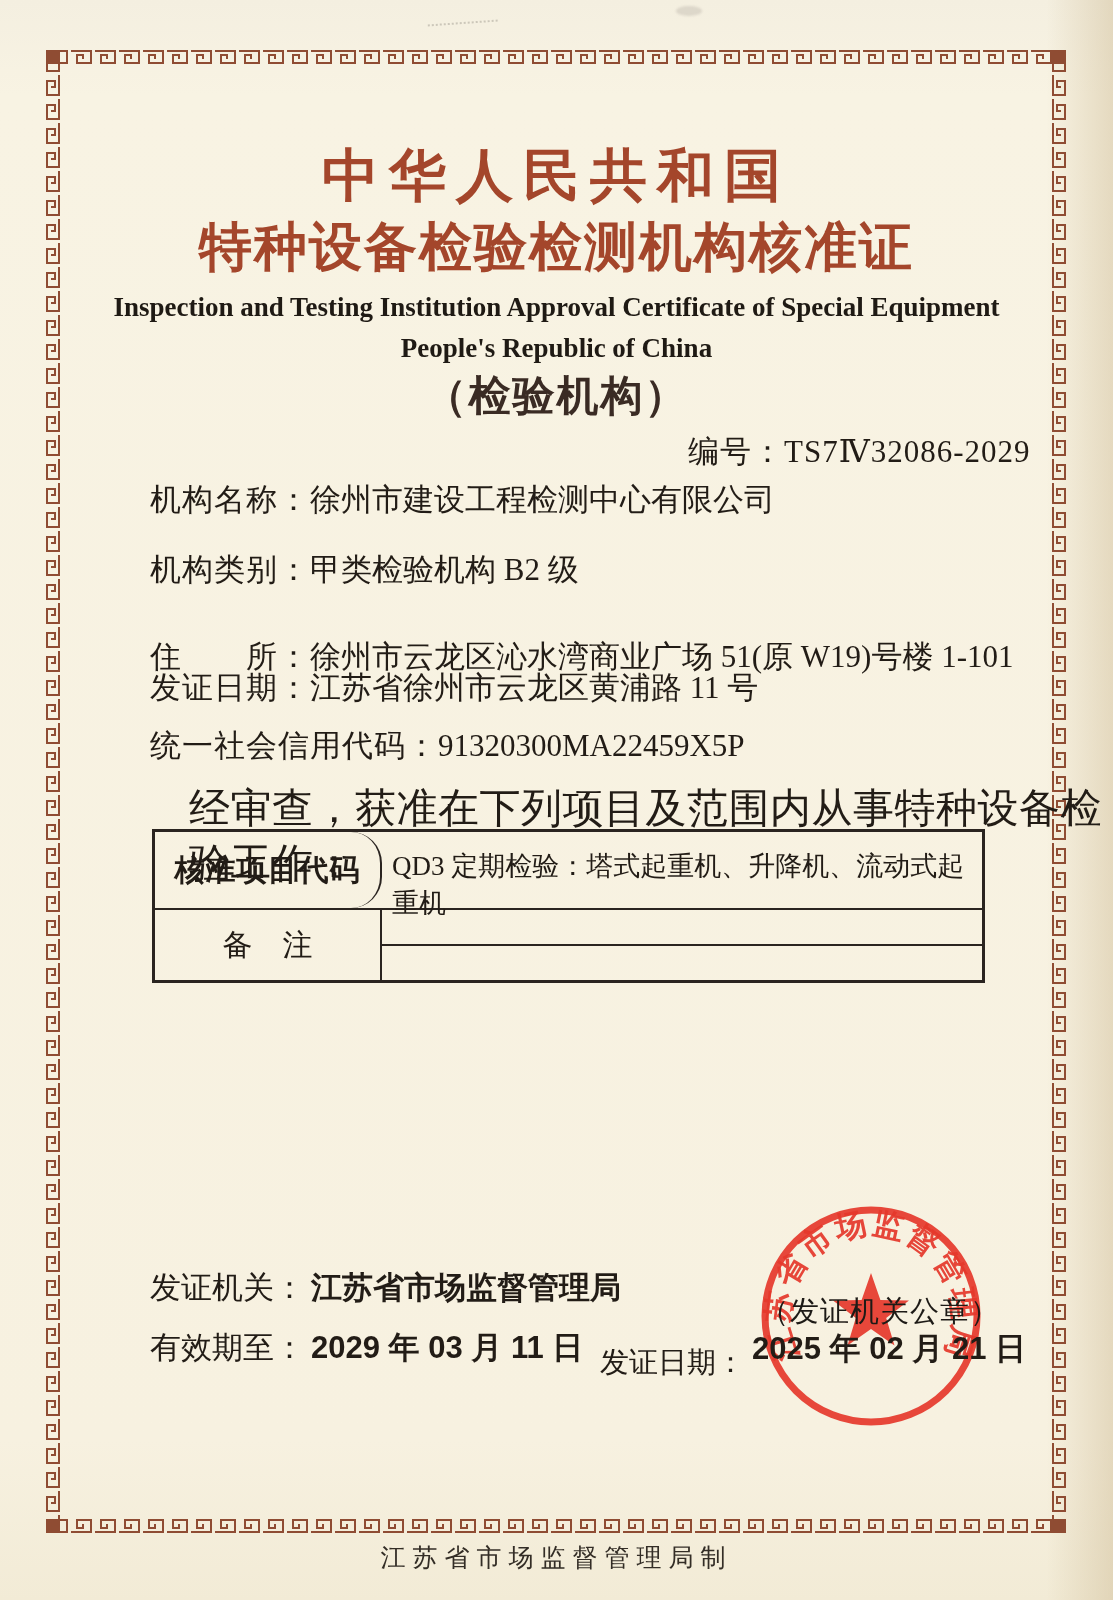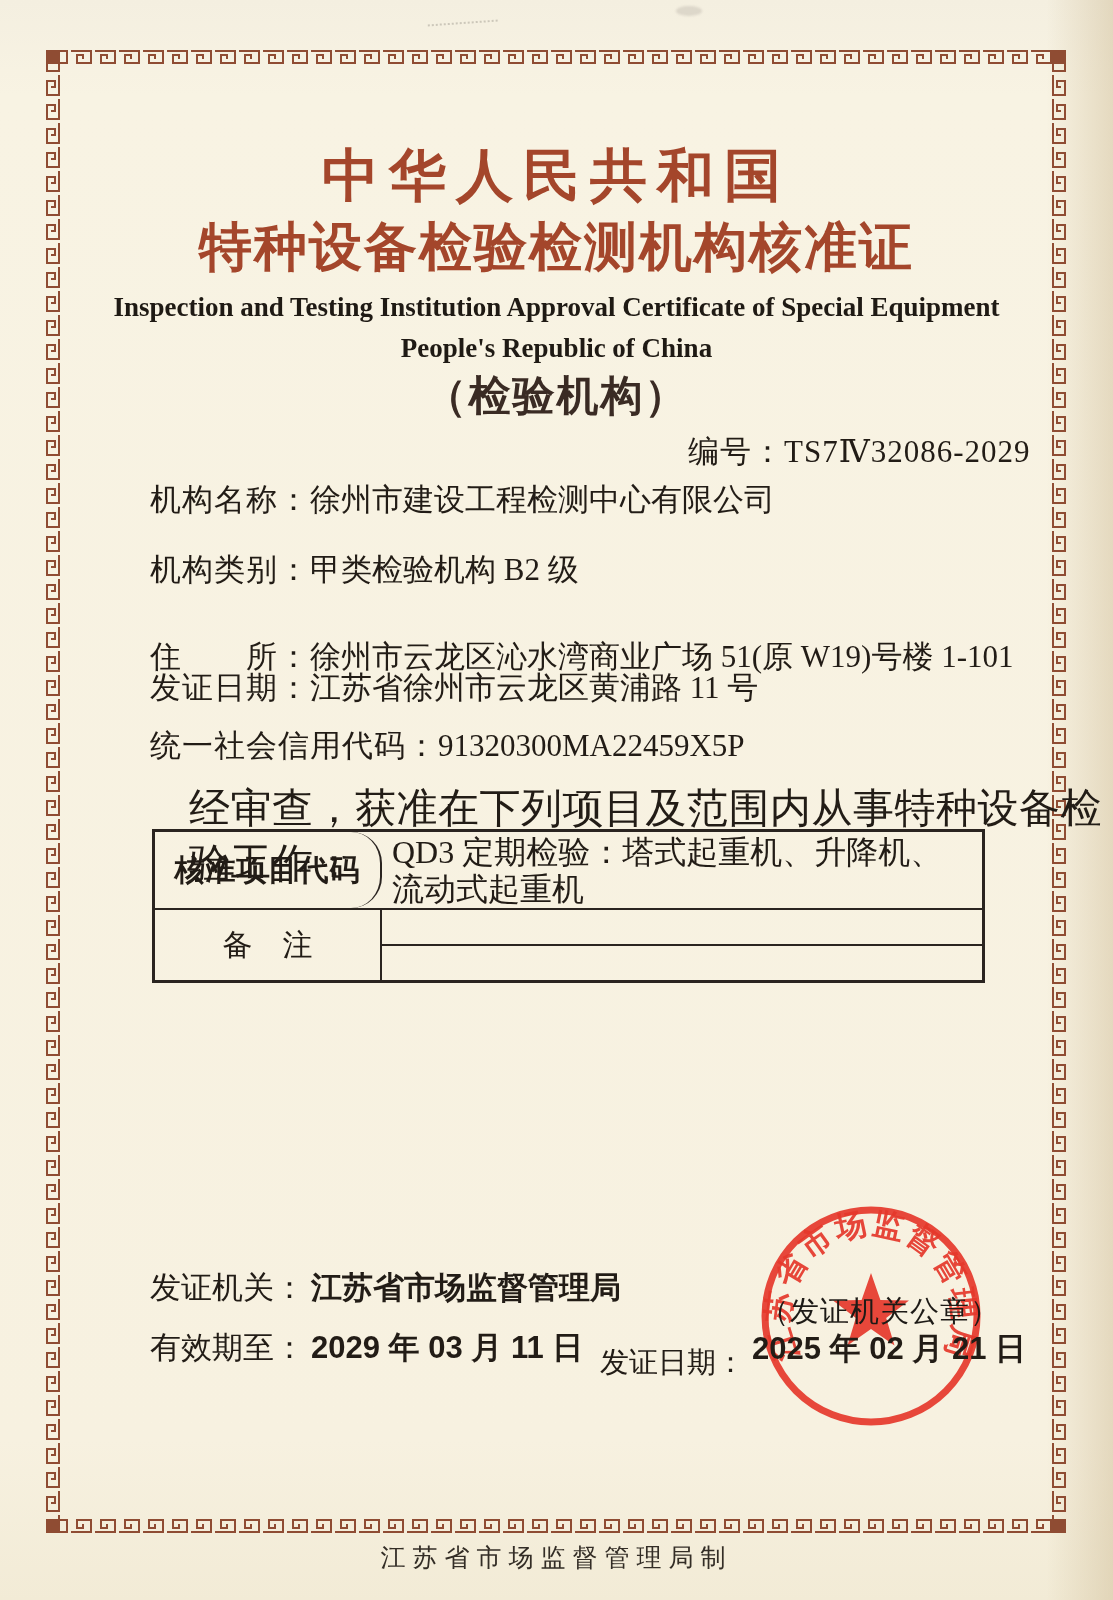--- a/index.html
+++ b/index.html
@@ -68,21 +68,21 @@
   }
   .tr { display: flex; flex: 1; }
   .tr-1 { height: 78px; flex: none; border-bottom: 2px solid #2a2420; }
   .td-label {
     width: 227px; flex: none;
     border-right: 2px solid #2a2420;
     display: flex; align-items: center; justify-content: center;
     font-size: 30px; text-align: center;
   }
   .td-label.bold { font-weight: bold; letter-spacing: 1px; border-radius: 31px; }
-  .td-value { flex: 1; font-size: 32px; padding: 2px 10px; line-height: 37px; }
+  .td-value { flex: 1; font-size: 27px; padding: 2px 10px; line-height: 37px; margin-top: 14px; }
   .td-split { flex: 1; display: flex; flex-direction: column; }
   .td-split .half { flex: 1; }
   .td-split .half:first-child { border-bottom: 2px solid #2a2420; }
 
   .issue-row { position: absolute; font-size: 31px; white-space: nowrap; }
   .authority-row { left: 150px; top: 1267px; }
   .valid-row { left: 150px; top: 1327px; }
   .issue-date-label { left: 600px; top: 1343px; font-size: 29px; }
   .issue-date-value {
     left: 752px; top: 1328px; z-index: 3;

